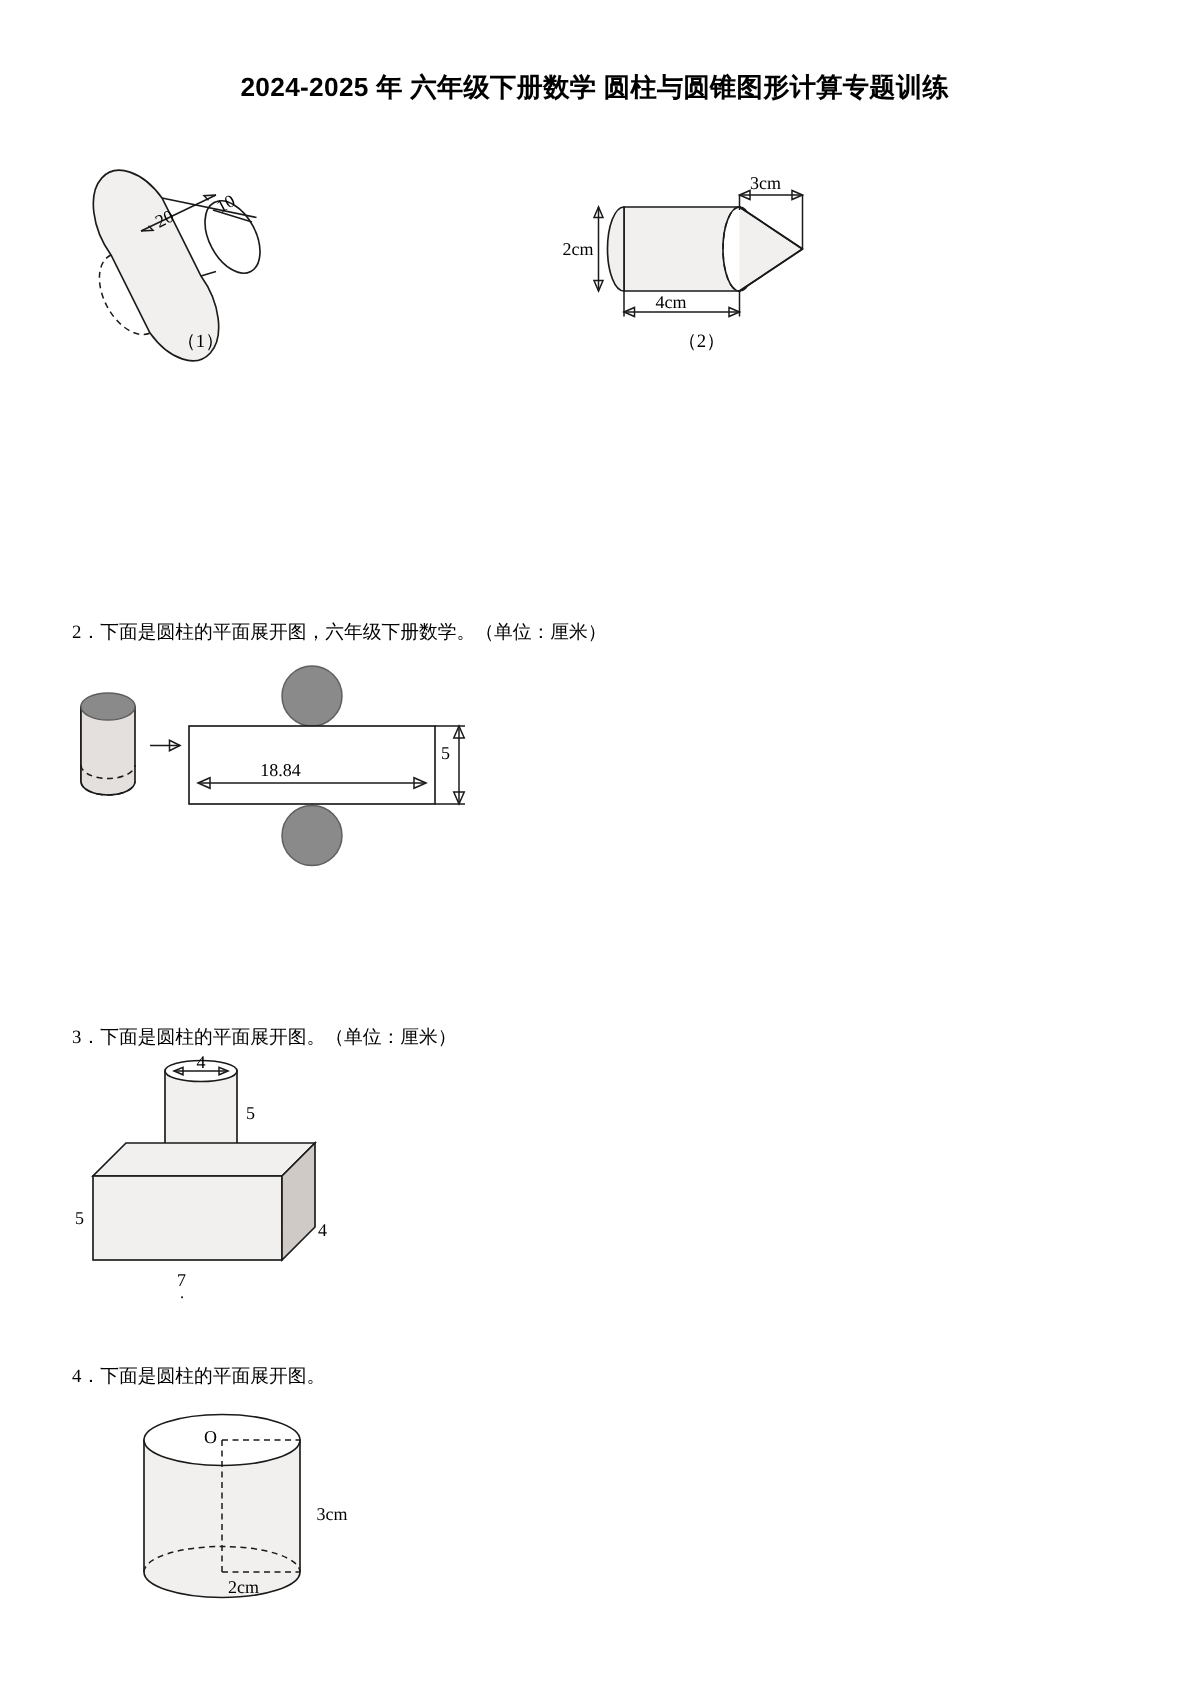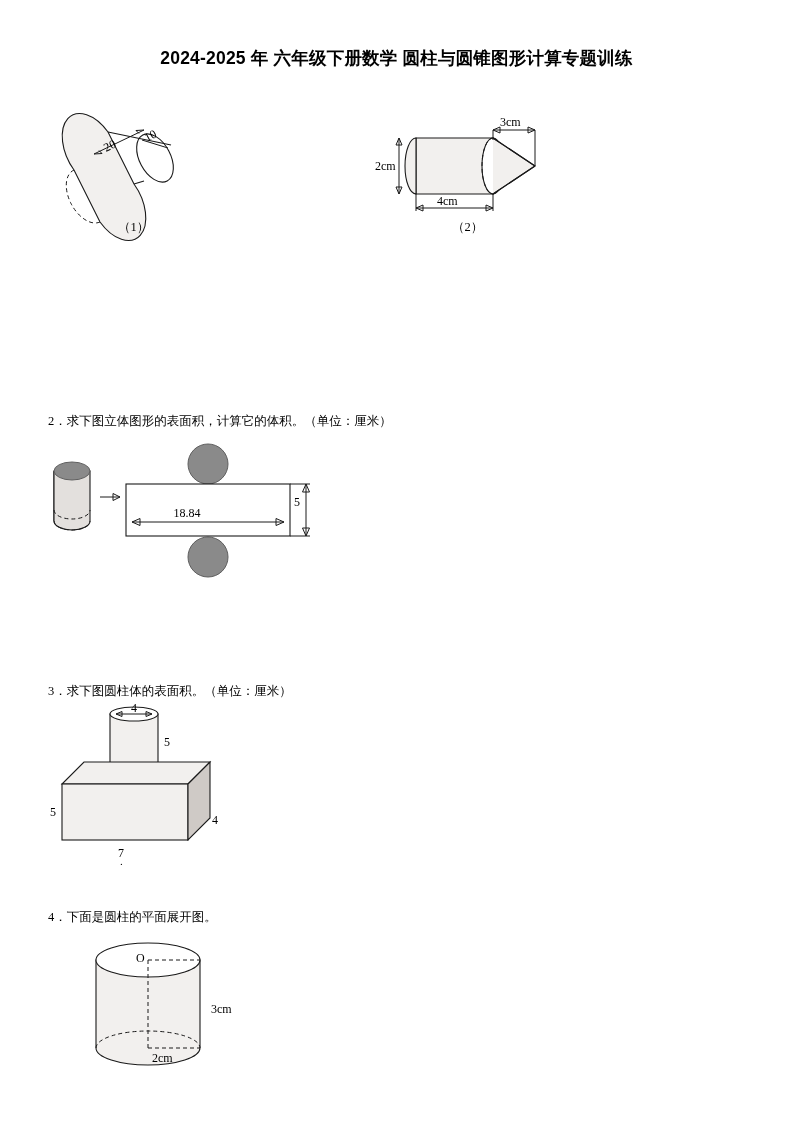--- a/index.html
+++ b/index.html
@@ -141,21 +141,21 @@
         <path class="stroke-thin" d="M118,90 l-7,-3 l0,6 Z"></path>
         <line class="stroke-thin" x1="41" y1="76" x2="41" y2="93"></line>
         <line class="stroke-thin" x1="118" y1="76" x2="118" y2="93"></line>
         <text class="lbl" x="62" y="87">4cm</text>
       </g>
     </svg>
   </div>
   <div class="cap" style="top:219px; left:452px;">（2）</div>
 
   <div class="q-text" style="top:412px; left:48px;">
-    <span>2．</span><span>求下图立体图形的表面积，计算它的体积。（单位：厘米）</span>
+    <span>2．</span><span>下面是圆柱的平面展开图，六年级下册数学。（单位：厘米）</span>
   </div>
 
   <div class="fig" style="top:444px; left:48px;text-align:right;">
     <svg width="290" height="140" viewBox="0 0 290 140">
 
       <g>
         <path class="face-mid" d="M6,27 L6,77"></path>
         <path class="face-mid" d="M6,27 L6,77 A 18 9 0 0 0 42,77 L42,27 Z"></path>
         <ellipse class="circle-gray" cx="24" cy="27" rx="18" ry="9"></ellipse>
         <path class="dash" d="M6,77 A 18 9 0 0 0 42,77"></path>
@@ -185,21 +185,21 @@
         <path class="stroke-thin" d="M258,40 l-3.5,8 l7,0 Z" fill="#1a1a1a"></path>
         <path class="stroke-thin" d="M258,92 l-3.5,-8 l7,0 Z" fill="#1a1a1a"></path>
         <line class="stroke-thin" x1="242" y1="40" x2="262" y2="40"></line>
         <line class="stroke-thin" x1="242" y1="92" x2="262" y2="92"></line>
         <text class="lbl" x="246" y="62">5</text>
       </g>
     </svg>
   </div>
 
   <div class="q-text" style="top:682px; left:48px;">
-    <span>3．</span><span>求下图圆柱体的表面积。（单位：厘米）</span>
+    <span>3．</span><span>下面是圆柱的平面展开图。（单位：厘米）</span>
   </div>
 
   <div class="fig" style="top:702px; left:48px;">
     <svg width="190" height="165" viewBox="0 0 190 165">
 
       <path class="face-light" d="M62,12 L62,70 L110,70 L110,12 Z"></path>
       <ellipse class="white-face" cx="86" cy="12" rx="24" ry="7"></ellipse>
       <path class="dash" d="M62,70 A 24 7 0 0 0 110,70"></path>
 
       <g>

